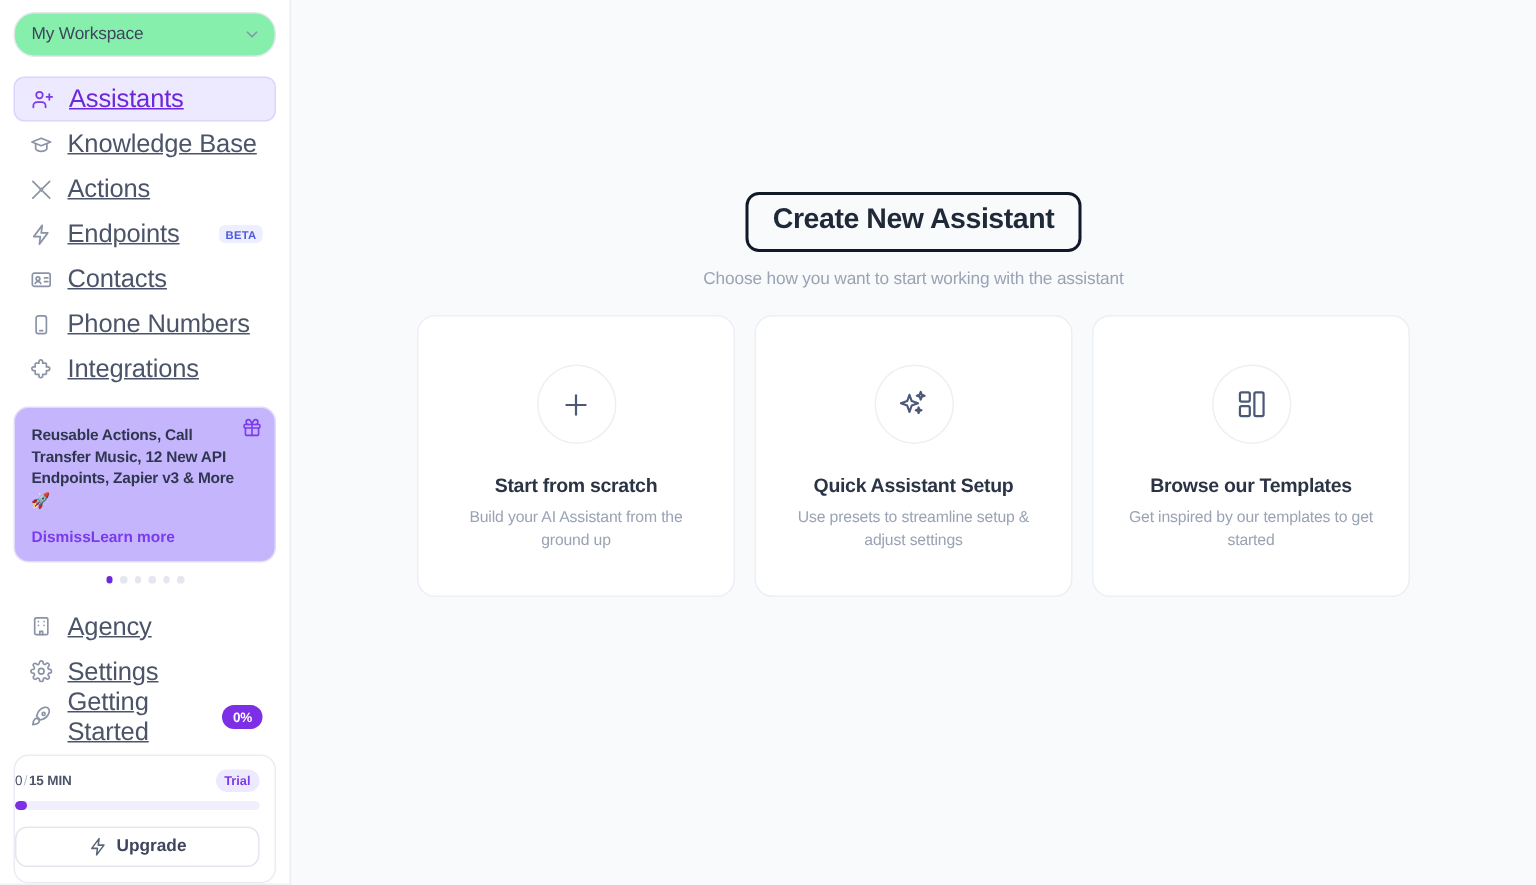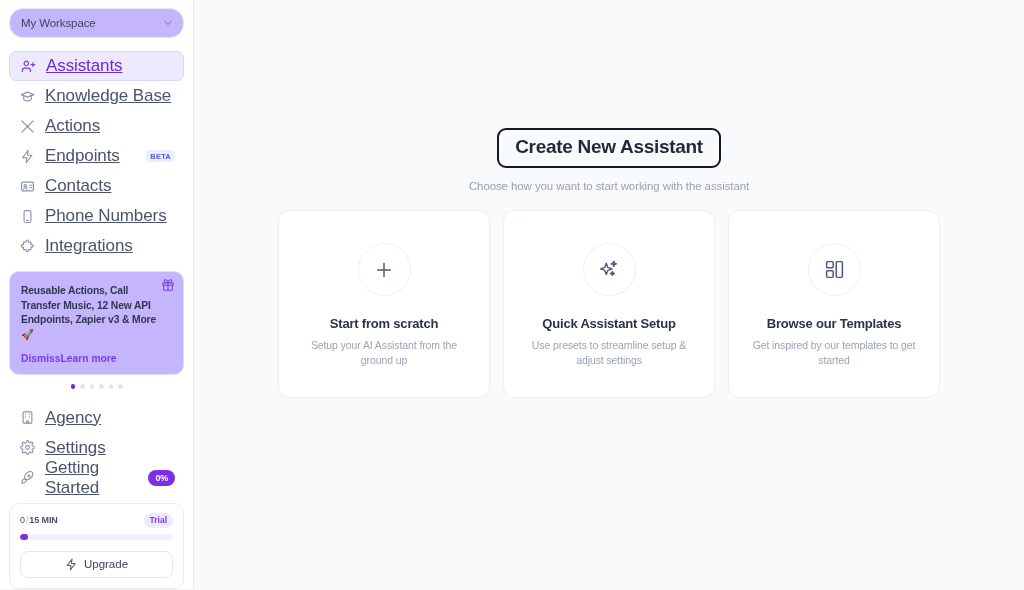--- a/index.html
+++ b/index.html
@@ -20,21 +20,21 @@
     position: relative;
     flex: 0 0 194px;
   }
   .ws-wrap { padding: 8px 9px 0 9px; }
   .workspace {
     height: 30px;
     border: 1px solid #e3e8ef;
     border-radius: 14px;
     display: flex; align-items: center;
     padding: 0 9px 0 11px;
-    background: #c4b5fd;
+    background: #86efac;
     cursor: pointer;
     gap: 22px;
   }
   .workspace .ws-label {
     flex: 1;
     font-size: 11.5px;
     color: #3d465c;
     letter-spacing: -0.1px;
   }
   .chev { width: 12px; height: 12px; flex: 0 0 12px; }
@@ -125,21 +125,21 @@
   .dots { display: flex; justify-content: center; gap: 5px; margin-top: 9px; }
   .dot { width: 4.5px; height: 4.5px; border-radius: 50%; background: #e4e7ee; }
   .dot.on { background: #6d28d9; }
 
   .lower { margin-top: 14px; padding: 0 9px; }
 
   .trial-card {
     margin: 10px 9px 0 9px;
     border: 1px solid #e9edf3;
     border-radius: 10px;
-    padding: 9px 10px 10px 10px;
+    padding: 9px 10px 10px 0;
   }
   .trial-top { display: flex; align-items: center; justify-content: space-between; }
   .trial-mins { font-size: 9px; color: #4b5468; letter-spacing: -0.1px; }
   .trial-mins .sep { color: #b9c0cd; margin: 0 1px; }
   .trial-mins b { font-weight: 700; }
   .badge-trial {
     font-size: 8.5px; font-weight: 700;
     color: #7c3aed; background: #ede9fe;
     border-radius: 999px; padding: 2.5px 6px;
   }
@@ -152,21 +152,21 @@
   .progress .fill { height: 6px; background: #7c2fe4; border-radius: 999px; width: 5%; }
   .upgrade {
     margin-top: 11px;
     height: 27px;
     border: 1px solid #e3e8ef;
     border-radius: 8px;
     background: #fff;
     display: flex; align-items: center; justify-content: center;
     gap: 6px;
     cursor: pointer;
-    font-size: 11.5px; color: #3d465c; font-weight: 400;
+    font-size: 11.5px; color: #3d465c; font-weight: 700;
   }
   .upgrade .bolt { width: 13px; height: 13px; color: #5b6478; }
 
   .user-row {
     margin-top: auto;
     border-top: 1px solid #eef1f6;
     height: 34px;
     display: flex; align-items: center;
     padding: 0 9px 0 9px;
     cursor: pointer;
@@ -433,21 +433,21 @@
     <div class="cards">
 
       <div class="card">
         <div class="card-ic">
           <svg width="22" height="22" viewBox="0 0 24 24" fill="none" stroke="currentColor" stroke-width="1.6" stroke-linecap="round">
               <line x1="12" y1="5" x2="12" y2="19"></line>
               <line x1="5" y1="12" x2="19" y2="12"></line>
             </svg>
         </div>
         <div class="card-title">Start from scratch</div>
-        <div class="card-desc">Setup your AI Assistant from the ground up</div>
+        <div class="card-desc">Build your AI Assistant from the ground up</div>
       </div>
 
       <div class="card">
         <div class="card-ic">
           <svg width="24" height="24" viewBox="0 0 24 24" fill="none" stroke="currentColor" stroke-width="1.4" stroke-linejoin="round">
               <path d="M9.3 5.2 10.8 9.4 15 10.9l-4.2 1.5-1.5 4.2-1.5-4.2L3.6 10.9l4.2-1.5Z"></path>
               <path d="M16.8 3.2l.7 1.9 1.9.7-1.9.7-.7 1.9-.7-1.9-1.9-.7 1.9-.7Z"></path>
               <path d="M15.4 13.6l.5 1.4 1.4.5-1.4.5-.5 1.4-.5-1.4-1.4-.5 1.4-.5Z"></path>
             </svg>
         </div>

